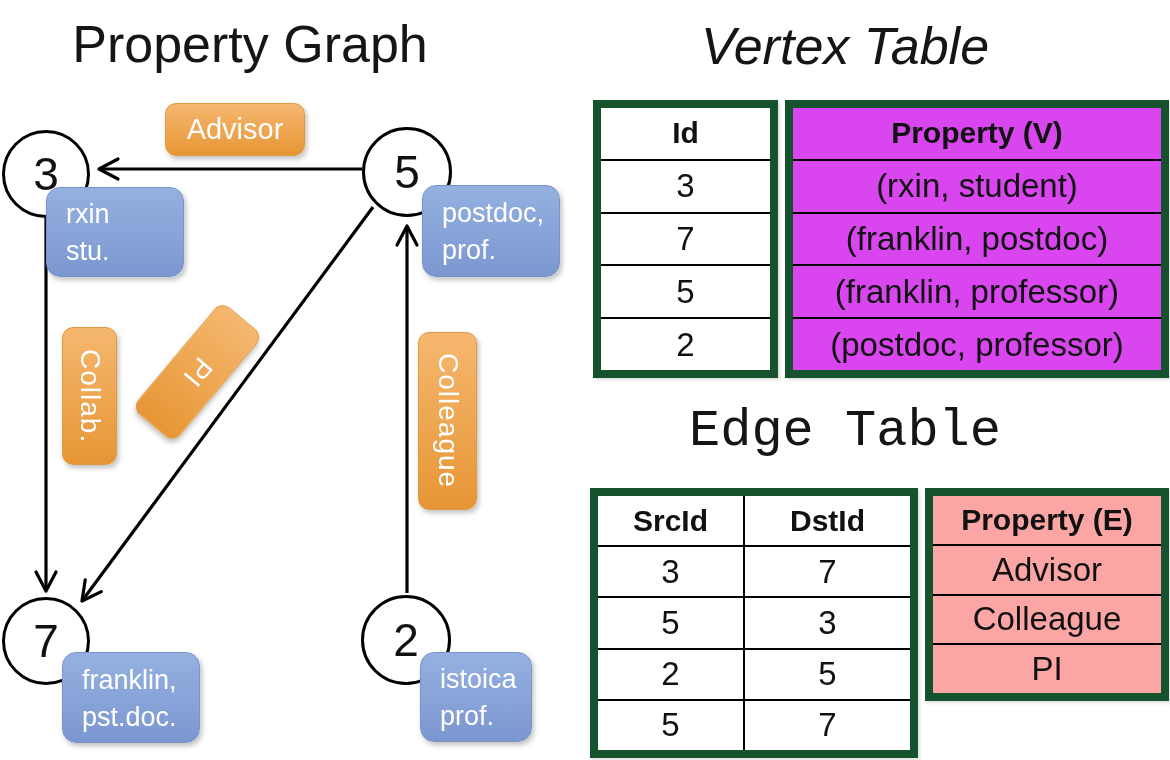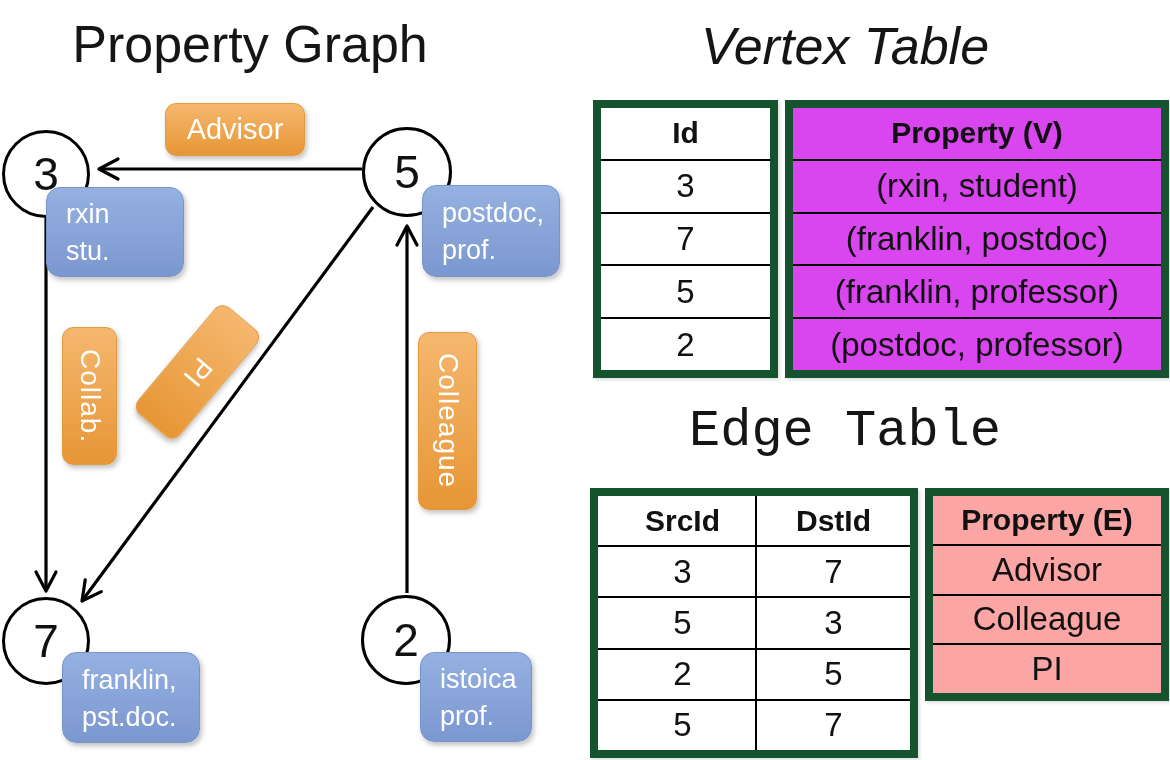--- a/index.html
+++ b/index.html
@@ -65,21 +65,21 @@
     display:flex; flex-direction:column;
     box-shadow:2px 2px 3px rgba(150,150,150,0.3);
   }
   .trow { flex:1; display:flex; align-items:stretch; border-top:2.5px solid #000; }
   .trow:first-child { border-top:none; }
   .tcell {
     flex:1; display:flex; align-items:center; justify-content:center;
     font-size:33px; color:#111; white-space:nowrap;
   }
   .tcell.hdr { font-weight:700; font-size:30px; }
-  .tcell.src { flex:0 0 147px; border-right:2.5px solid #000;margin-left:12px; }
+  .tcell.src { flex:0 0 147px; border-right:2.5px solid #000; }
 
   #vt-id   { left:593px; top:100px; width:185px; height:278px; }
   #vt-prop { left:785px; top:100px; width:384px; height:278px; background:#d946ef; }
   #et-ids  { left:590px; top:488px; width:328px; height:270px; }
   #et-prop { left:925px; top:488px; width:244px; height:213px; background:#fca5a5; }
 </style>
 </head>
 <body>
 
 <div id="stage">

